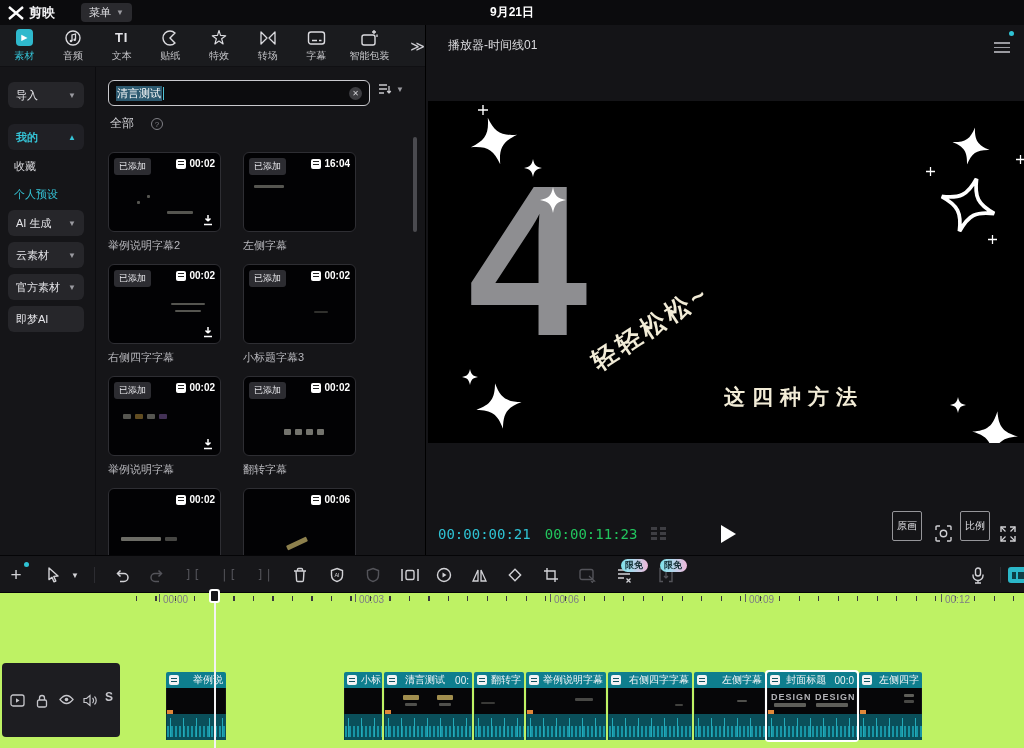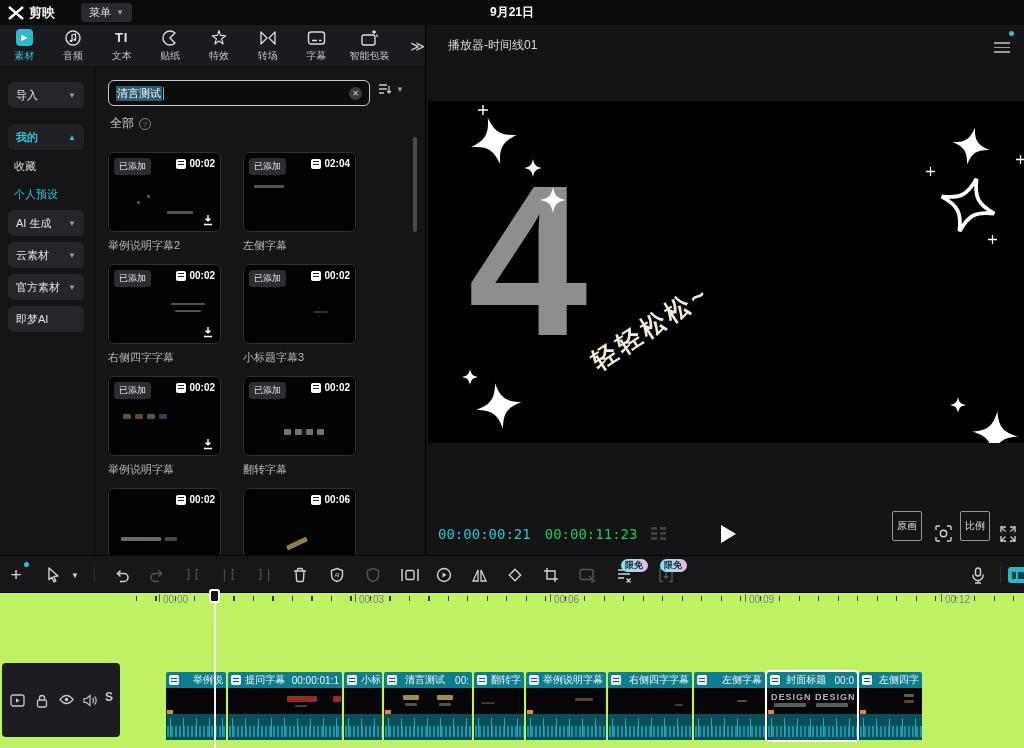--- a/index.html
+++ b/index.html
@@ -31,21 +31,21 @@
   .side-divider { position:absolute; left:95px; top:0; width:1px; height:100%; background:#0c0c0f; }
   .sb-btn { position:absolute; left:8px; width:76px; height:26px; background:#26262a; border-radius:6px; display:flex; align-items:center; justify-content:space-between; padding:0 8px; font-size:11px; color:#e4e4e8; }
   .sb-link { position:absolute; left:14px; font-size:11px; color:#dcdce0; }
   .teal { color:#35c3d6 !important; }
 
   .search-box { position:absolute; left:13px; top:13px; width:262px; height:22px; background:#0c0c0e; border:1px solid #c9c9cd; border-radius:6px; display:flex; align-items:center; padding:12px 7px; }
   .search-text { font-size:11px; color:#fff; background:#2d5a70; padding:0 1px; }
   .caret { width:1px; height:13px; background:#4fc3d6; margin-left:1px; }
   .search-clear { margin-left:auto; width:13px; height:13px; border-radius:50%; background:#3c3c40; color:#cfcfd3; font-size:8px; line-height:13px; text-align:center; }
   .sort-ctl { position:absolute; left:283px; top:16px; display:flex; align-items:center; gap:4px; color:#c8c8cc; }
-  .filter-row { position:absolute; left:15px; top:48px; display:flex; align-items:center; gap:5px; font-size:12px; color:#d4d4d8; }
+  .filter-row { position:absolute; left:15px; top:48px; display:flex; align-items:center; gap:17px; font-size:12px; color:#d4d4d8; }
   .info-circ { width:12px; height:12px; border:1px solid #808086; border-radius:50%; font-size:8px; color:#808086; text-align:center; line-height:11px; }
   .scrollbar { position:absolute; left:318px; top:70px; width:4px; height:95px; background:#4a4a4f; border-radius:2px; }
 
   .card { position:absolute; width:113px; }
   .card-thumb { position:relative; width:113px; height:80px; background:#020204; border:1px solid #2e2e33; border-radius:6px; overflow:hidden; }
   .card-badge { position:absolute; left:5px; top:5px; background:rgba(46,46,52,.95); border-radius:3px; padding:2px 5px; font-size:9px; color:#e8e8ec; }
   .card-dur { position:absolute; right:5px; top:5px; display:flex; align-items:center; gap:3px; }
   .dur-ic { width:10px; height:10px; background:#fff; border-radius:2px; position:relative; }
   .dur-ic::after { content:""; position:absolute; left:2px; right:2px; top:2px; height:1.5px; background:#222; box-shadow:0 3px 0 #222; }
   .dur-txt { font-size:10px; font-weight:bold; color:#fff; }
@@ -253,21 +253,21 @@
             <path d="M6 1 V7 M6 7 L3.5 4.5 M6 7 L8.5 4.5 M2 10.5 H10" stroke="#fff" stroke-width="1.5" fill="none"></path>
           </svg>
       </div>
       <div class="card-label">举例说明字幕2</div>
     </div>
     <div class="card" style="left:148px;top:85px">
       <div class="card-thumb">
         <span class="card-badge">已添加</span>
         <span class="card-dur">
             <span class="dur-ic"></span>
-            <span class="dur-txt">02:04</span>
+            <span class="dur-txt">16:04</span>
           </span>
         <span class="smudge" style="left:10px;top:32px;width:30px;height:3px"></span>
       </div>
       <div class="card-label">左侧字幕</div>
     </div>
 
     <div class="card" style="left:13px;top:197px">
       <div class="card-thumb">
         <span class="card-badge">已添加</span>
         <span class="card-dur">
@@ -353,20 +353,21 @@
   <div class="hamburger">
       <div></div>
       <div></div>
       <div></div>
     </div>
   <div class="teal-dot" style="right:10px;top:6px"></div>
 
   <div class="video">
     <div class="big4">4</div>
     <div class="rot-text">轻轻松松~</div>
+    <div class="caption-text">这四种方法</div>
 
     <svg class="spark" style="left:42px;top:16px;transform:rotate(-15deg)" width="48" height="48" viewBox="0 0 24 24">
         <path d="M12 0 C13.5 8 16 10.5 24 12 C16 13.5 13.5 16 12 24 C10.5 16 8 13.5 0 12 C8 10.5 10.5 8 12 0 Z" fill="#fff"></path>
       </svg>
     <svg class="spark" style="left:96px;top:58px" width="18" height="18" viewBox="0 0 24 24">
         <path d="M12 0 C13.5 8 16 10.5 24 12 C16 13.5 13.5 16 12 24 C10.5 16 8 13.5 0 12 C8 10.5 10.5 8 12 0 Z" fill="#fff"></path>
       </svg>
     <svg class="spark" style="left:112px;top:86px" width="26" height="26" viewBox="0 0 24 24">
         <path d="M12 0 C13.5 8 16 10.5 24 12 C16 13.5 13.5 16 12 24 C10.5 16 8 13.5 0 12 C8 10.5 10.5 8 12 0 Z" fill="#fff"></path>
       </svg>
@@ -566,33 +567,20 @@
 
   <div class="clip" style="left:166px;width:60px">
     <div class="clip-head">
         <span class="clip-ticon"></span>
         <span class="clip-label">举例说</span>
       </div>
     <div class="clip-body"></div>
     <div class="clip-wave"></div>
     <div class="clip-mark"></div>
   </div>
-  <div class="clip" style="left:228px;width:114px">
-    <div class="clip-head">
-        <span class="clip-ticon"></span>
-        <span class="clip-label">提问字幕</span>
-        <span class="clip-time">00:00:01:1</span>
-      </div>
-    <div class="clip-body">
-        <span class="smudge red" style="left:58px;top:8px;width:30px;height:6px"></span>
-        <span class="smudge red" style="left:104px;top:8px;width:8px;height:6px"></span>
-        <span class="smudge" style="left:66px;top:17px;width:12px;height:2px;opacity:.4"></span>
-      </div>
-    <div class="clip-wave"></div>
-  </div>
   <div class="clip" style="left:344px;width:38px">
     <div class="clip-head">
         <span class="clip-ticon"></span>
         <span class="clip-label">小标</span>
       </div>
     <div class="clip-body"></div>
     <div class="clip-wave"></div>
   </div>
   <div class="clip" style="left:384px;width:88px">
     <div class="clip-head">

